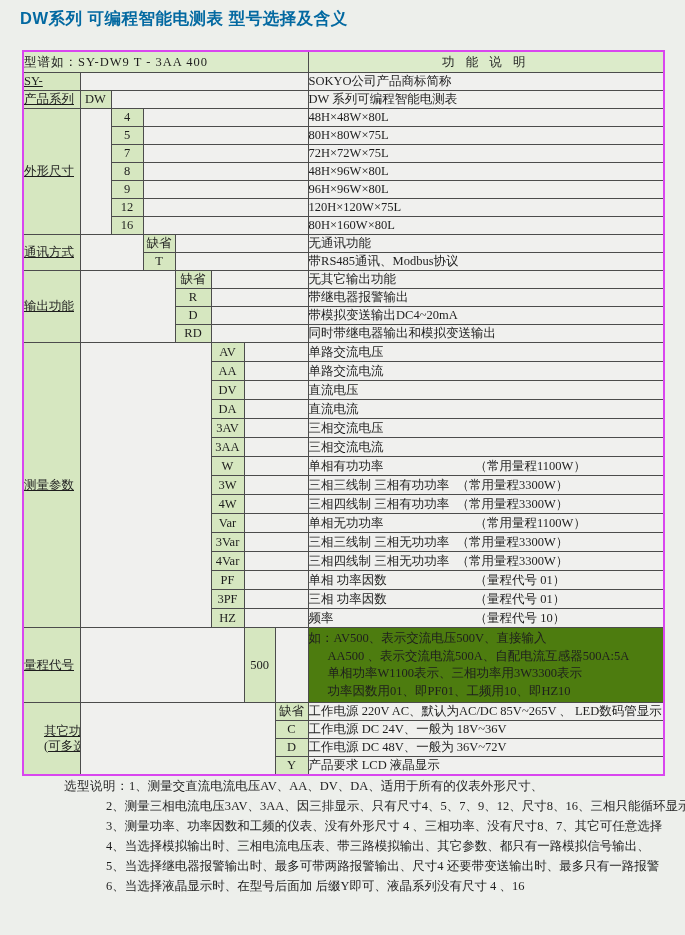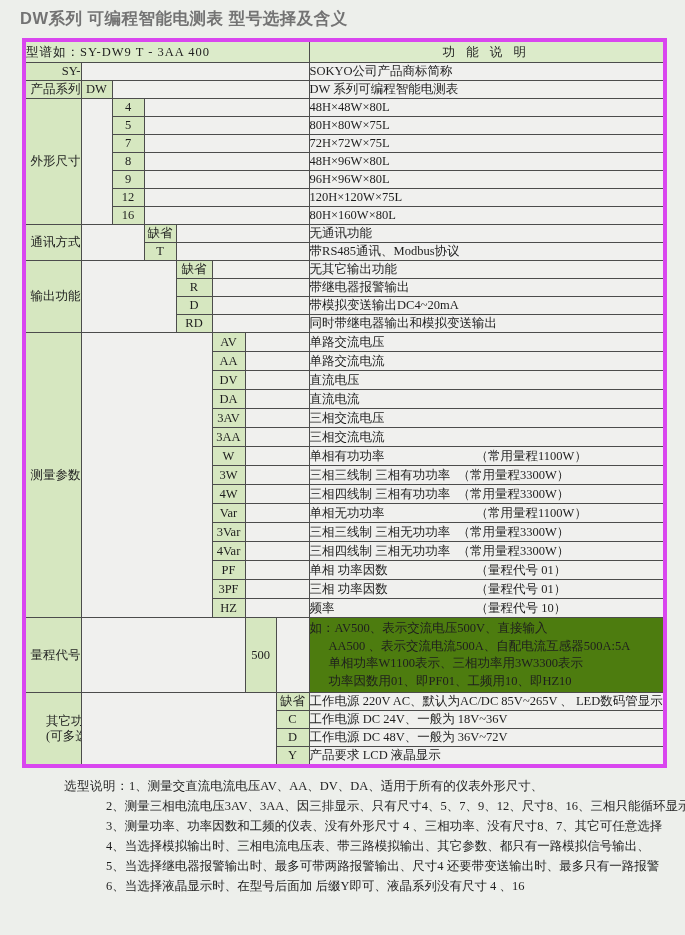--- a/index.html
+++ b/index.html
@@ -1,29 +1,29 @@
 <!DOCTYPE html>
 <html><head>
 <meta charset="utf-8">
 <style>
   html,body{margin:0;padding:0;}
   body{width:685px;height:935px;background:#edefeb;position:relative;overflow:hidden;
        font-family:"Liberation Serif","DejaVu Serif",serif;color:#1e1e1e;}
   .title{position:absolute;left:20px;top:8px;font-family:"Liberation Sans","DejaVu Sans",sans-serif;
-         font-weight:bold;font-size:16.5px;color:#737373;letter-spacing:0.5px;white-space:nowrap;}
-  table.spec{position:absolute;left:22px;top:38px;width:641px;border-collapse:collapse;
-             table-layout:fixed;border:4px solid #d946ef;}
+         font-weight:bold;font-size:16.5px;color:#0369a1;letter-spacing:0.5px;white-space:nowrap;}
+  table.spec{position:absolute;left:22px;top:50px;width:641px;border-collapse:collapse;
+             table-layout:fixed;border:2px solid #d946ef;}
   table.spec td{border:1px solid #4c4c4c;padding:0;font-size:12.5px;line-height:1.15;
                 overflow:hidden;white-space:nowrap;}
   tr.hdr>td{height:20px;background:#dcebca;}
   tr.std>td{height:17px;}
   tr.par>td{height:18px;}
   td.model{padding-left:31px;letter-spacing:1px;}
   td.fdesc{text-align:center;letter-spacing:4px;}
-  td.lbl{background:#d6e7c0;text-align:right;}
+  td.lbl{background:#d6e7c0;text-align:left;text-decoration:underline;}
   td.code{background:#d6e7c0;text-align:center;font-size:12px;}
   td.sp{background:#f0f0ee;}
   td.desc{background:#f0f0ee;padding-left:6px;position:relative;}
   span.note{position:absolute;left:148px;top:50%;transform:translateY(-50%);}
   span.note.far{left:166px;}
   td.rangecell{height:74px;}
   td.rangedesc{background:#4d7c0f;padding:2px 0 2px 6px;vertical-align:middle;}
   td.rangedesc div{line-height:17.5px;}
   td.rangedesc div.ind{padding-left:19px;}
   td.lbl2 div{line-height:15px;padding-left:20px;}

